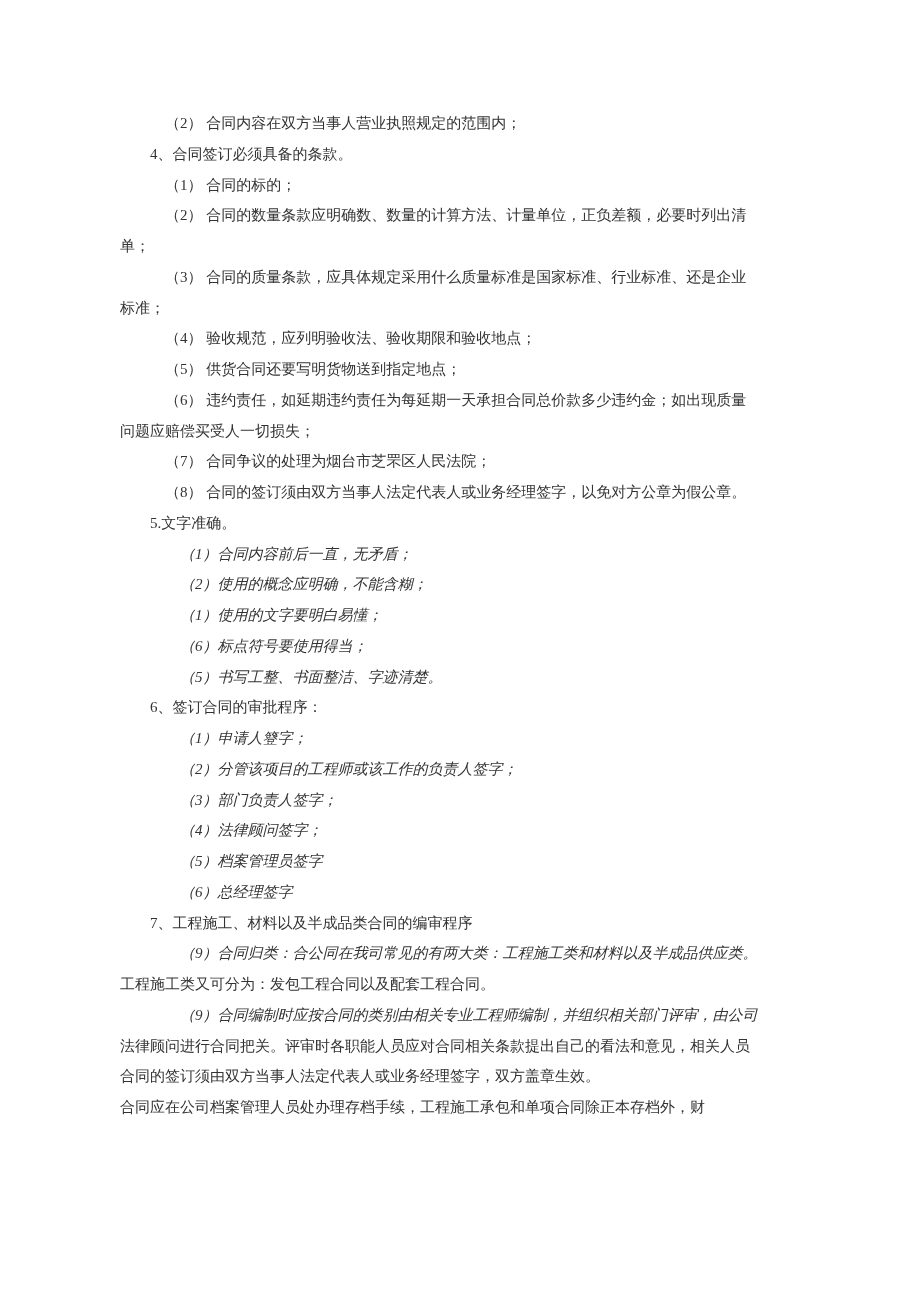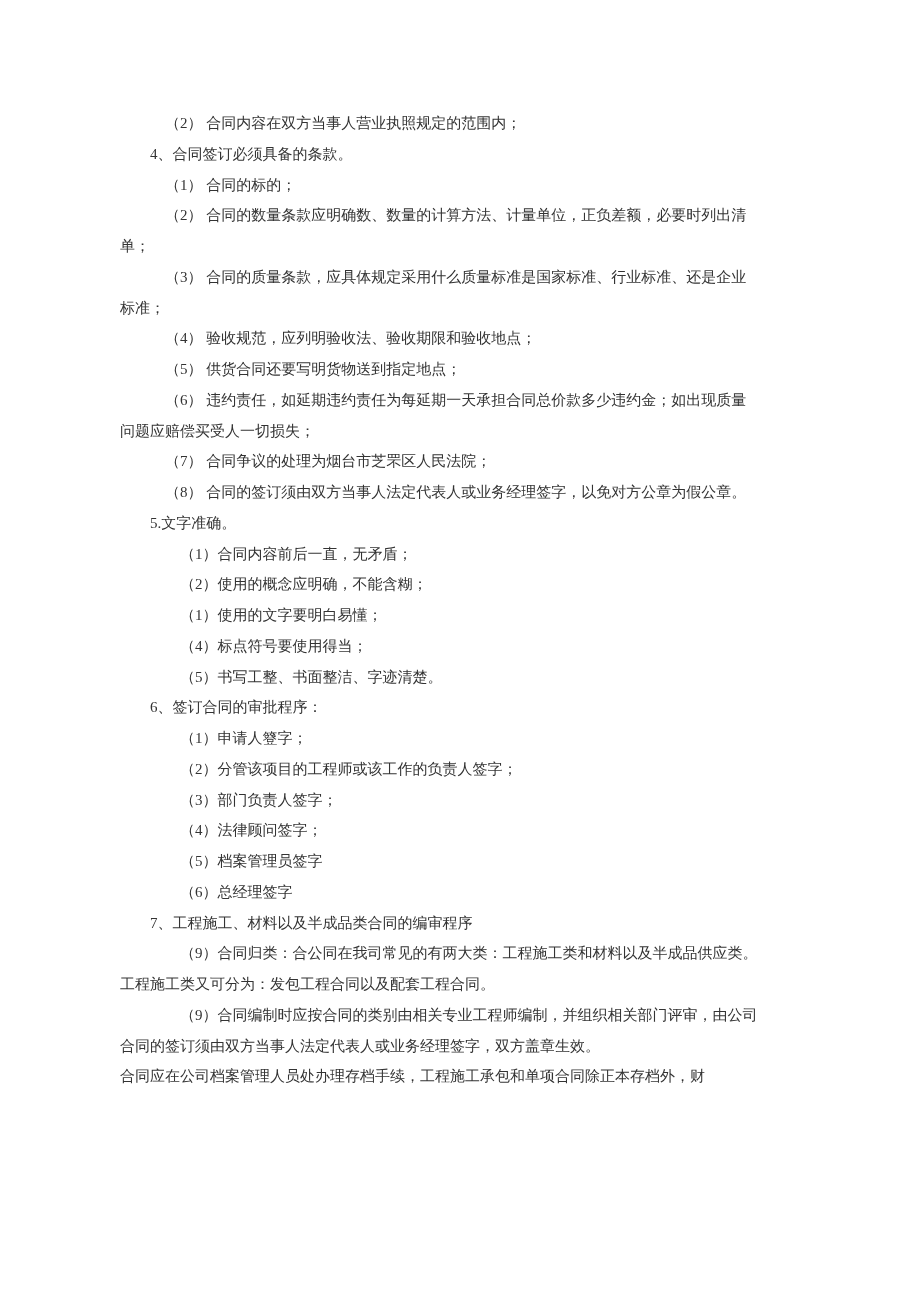--- a/index.html
+++ b/index.html
@@ -20,20 +20,21 @@
       text-align: justify;
     }
     .indent-1 {
       padding-left: 2em;
     }
     .indent-2 {
       padding-left: 3em;
     }
     .indent-3 {
       padding-left: 4em;
+      font-style: italic;
     }
     .no-indent {
       padding-left: 0;
     }
   </style>
 </head>
 <body>
 
 <div id="content">
     <div class="line indent-2">（2） 合同内容在双方当事人营业执照规定的范围内；</div>
@@ -46,28 +47,29 @@
     <div class="line indent-2">（4） 验收规范，应列明验收法、验收期限和验收地点；</div>
     <div class="line indent-2">（5） 供货合同还要写明货物送到指定地点；</div>
     <div class="line indent-2">（6） 违约责任，如延期违约责任为每延期一天承担合同总价款多少违约金；如出现质量</div>
     <div class="line no-indent">问题应赔偿买受人一切损失；</div>
     <div class="line indent-2">（7） 合同争议的处理为烟台市芝罘区人民法院；</div>
     <div class="line indent-2">（8） 合同的签订须由双方当事人法定代表人或业务经理签字，以免对方公章为假公章。</div>
     <div class="line indent-1">5.文字准确。</div>
     <div class="line indent-3">（1）合同内容前后一直，无矛盾；</div>
     <div class="line indent-3">（2）使用的概念应明确，不能含糊；</div>
     <div class="line indent-3">（1）使用的文字要明白易懂；</div>
-    <div class="line indent-3">（4）标点符号要使用得当；</div>
+    <div class="line indent-3">（6）标点符号要使用得当；</div>
     <div class="line indent-3">（5）书写工整、书面整洁、字迹清楚。</div>
     <div class="line indent-1">6、签订合同的审批程序：</div>
     <div class="line indent-3">（1）申请人簦字；</div>
     <div class="line indent-3">（2）分管该项目的工程师或该工作的负责人签字；</div>
     <div class="line indent-3">（3）部门负责人签字；</div>
     <div class="line indent-3">（4）法律顾问签字；</div>
     <div class="line indent-3">（5）档案管理员签字</div>
     <div class="line indent-3">（6）总经理签字</div>
     <div class="line indent-1">7、工程施工、材料以及半成品类合同的编审程序</div>
     <div class="line indent-3">（9）合同归类：合公同在我司常见的有两大类：工程施工类和材料以及半成品供应类。</div>
     <div class="line no-indent">工程施工类又可分为：发包工程合同以及配套工程合同。</div>
     <div class="line indent-3">（9）合同编制时应按合同的类别由相关专业工程师编制，并组织相关部门评审，由公司</div>
+    <div class="line no-indent">法律顾问进行合同把关。评审时各职能人员应对合同相关条款提出自己的看法和意见，相关人员</div>
     <div class="line no-indent">合同的签订须由双方当事人法定代表人或业务经理签字，双方盖章生效。</div>
     <div class="line no-indent">合同应在公司档案管理人员处办理存档手续，工程施工承包和单项合同除正本存档外，财</div>
   </div>
 
 </body></html>

